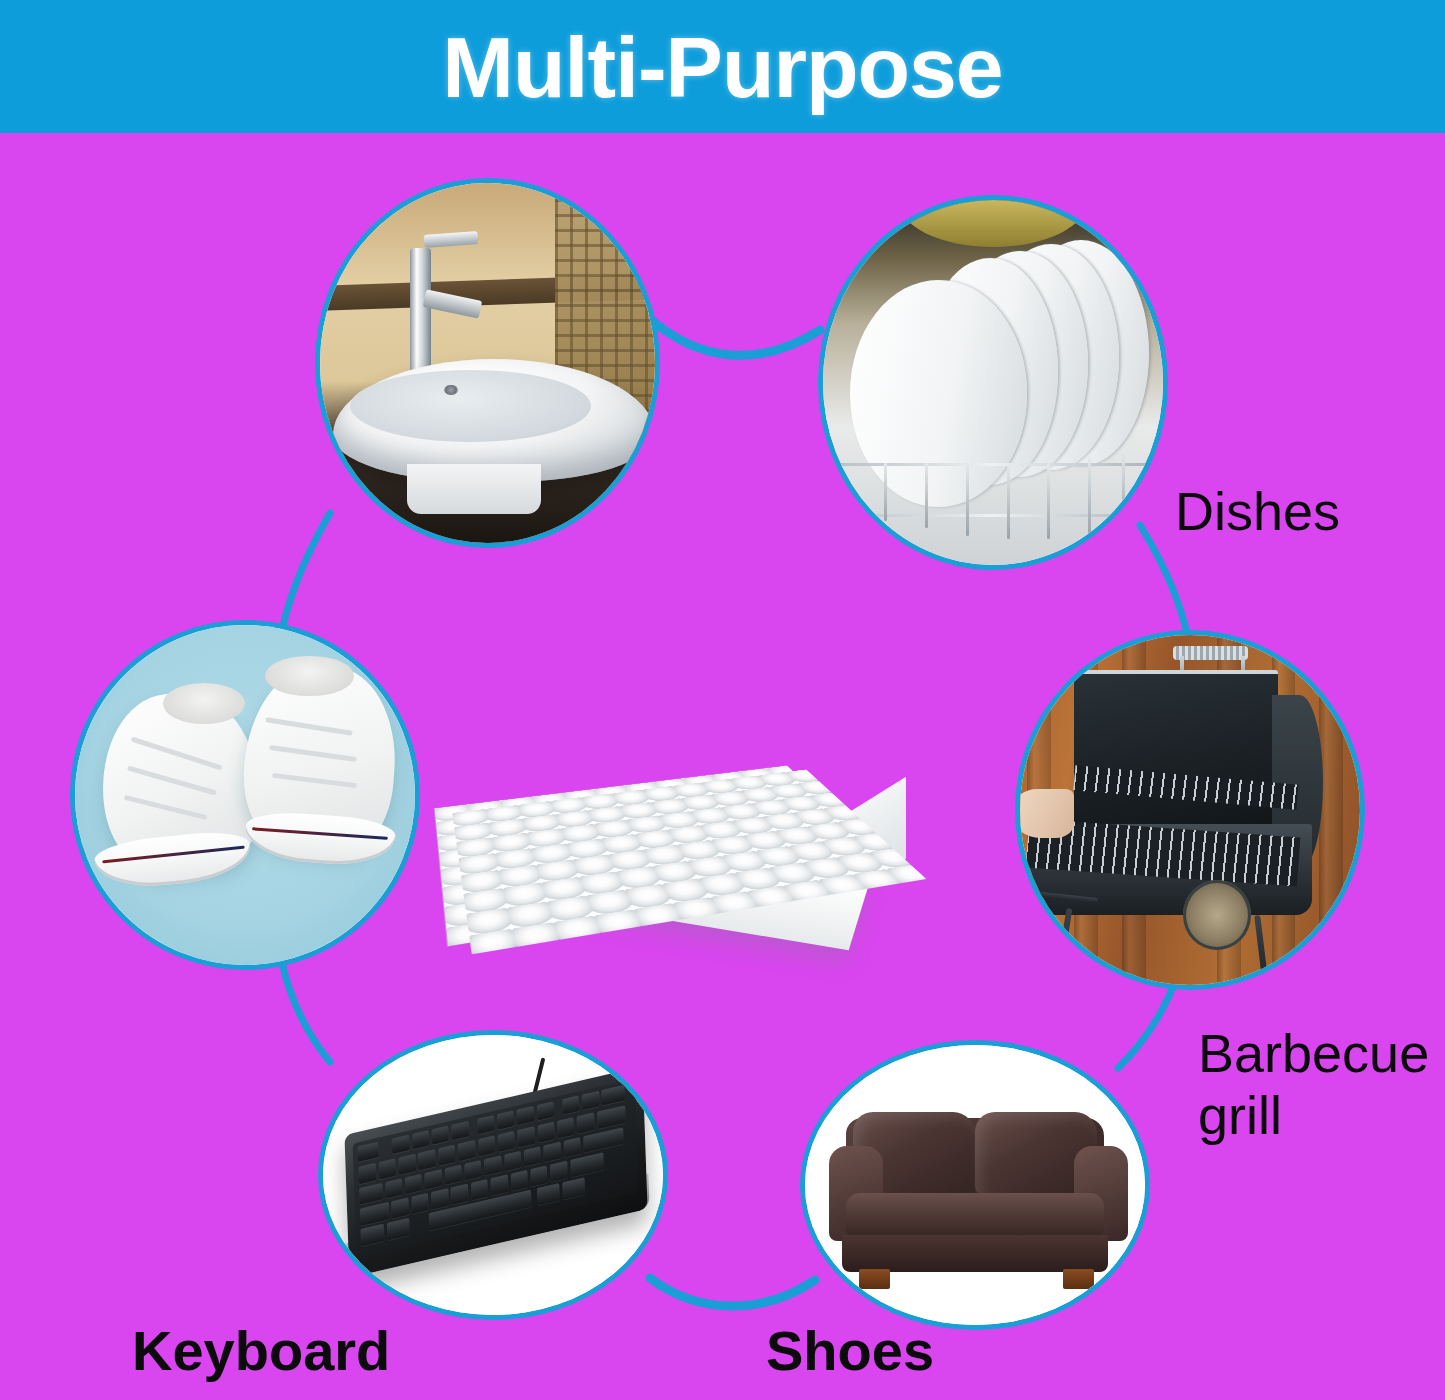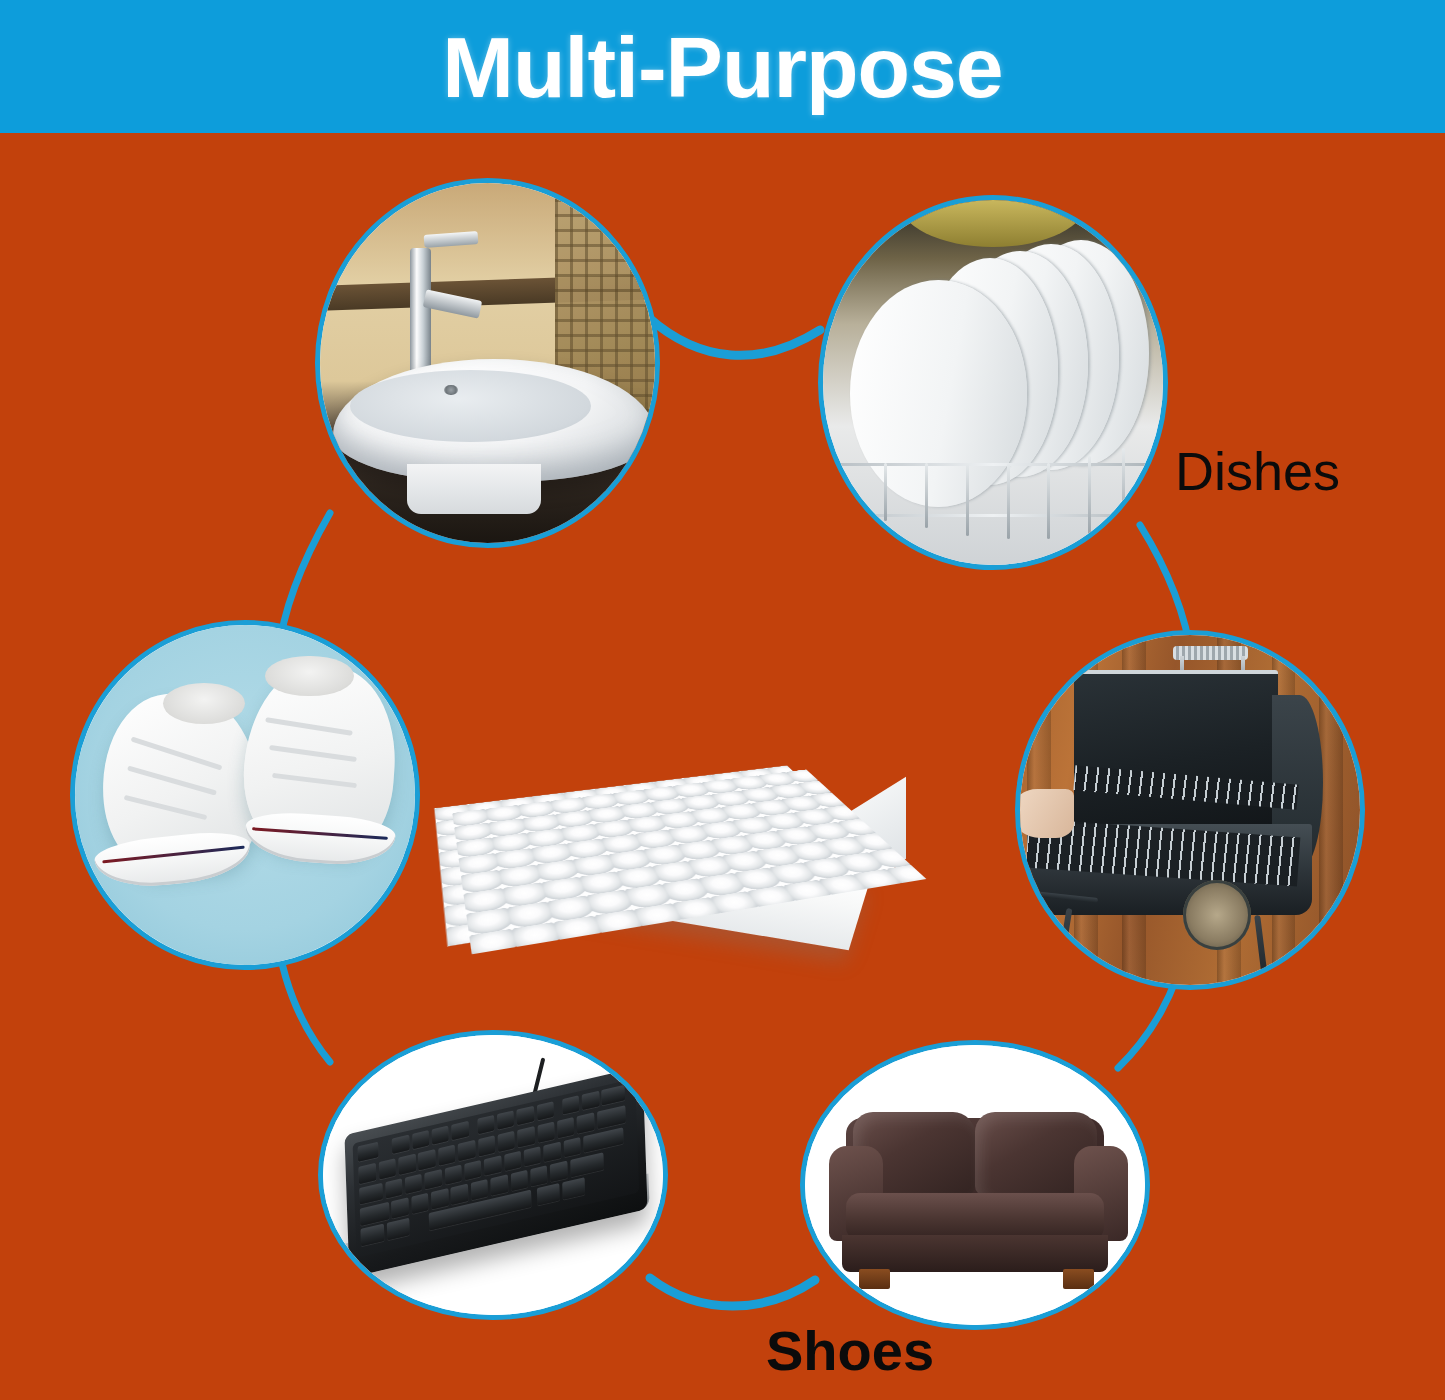--- a/index.html
+++ b/index.html
@@ -7,21 +7,21 @@
     padding: 0;
     background: #ffffff;
   }
   body {
     font-family: "Liberation Sans", sans-serif;
   }
   #stage {
     position: relative;
     width: 1445px;
     height: 1400px;
-    background: #c2410c;
+    background: #d946ef;
     overflow: hidden;
   }
 
   
   #banner {
     position: absolute;
     left: 0; top: 0;
     width: 1445px;
     height: 133px;
     background: #0d9ddb;
@@ -407,21 +407,21 @@
       <div class="rack-rail" style="top:86%;"></div>
       <div class="tine" style="left:18%; top:72%; height:16%;"></div>
       <div class="tine" style="left:30%; top:72%; height:18%;"></div>
       <div class="tine" style="left:42%; top:72%; height:20%;"></div>
       <div class="tine" style="left:54%; top:72%; height:21%;"></div>
       <div class="tine" style="left:66%; top:72%; height:21%;"></div>
       <div class="tine" style="left:78%; top:70%; height:22%;"></div>
       <div class="tine" style="left:88%; top:68%; height:22%;"></div>
     </div>
   </div>
-  <div class="label" style="left:1175px; top:440px;text-align:right;">Dishes</div>
+  <div class="label" style="left:1175px; top:480px;text-align:right;">Dishes</div>
 
   <div class="node" style="left:1015px; top:630px; width:350px; height:360px;">
     <div class="scene sc-grill">
       <div class="plank" style="left:2%;"></div>
       <div class="plank" style="left:16%;"></div>
       <div class="plank" style="left:30%;"></div>
       <div class="plank" style="left:58%;"></div>
       <div class="plank" style="left:74%;"></div>
       <div class="plank" style="left:88%;"></div>
 
@@ -438,20 +438,22 @@
       <div class="grate" style="left:2%; top:55%; width:80%; height:14%; transform:rotate(4deg);"></div>
       <div class="vent"></div>
 
       <div class="hand"></div>
 
       <div class="leg" style="left:12%; top:78%; height:20%; transform:rotate(9deg);"></div>
       <div class="leg" style="left:70%; top:80%; height:18%; transform:rotate(-7deg);"></div>
       <div class="leg" style="left:1%; top:74%; width:22%; height:5px; transform:rotate(6deg);"></div>
     </div>
   </div>
+  <div class="label" style="left:1198px; top:1022px; width:240px;">Barbecue
+grill</div>
 
   <div class="node" style="left:800px; top:1040px; width:350px; height:290px;">
     <div class="scene sc-sofa">
       <div class="back"></div>
       <div class="cush" style="left:14%; width:36%;"></div>
       <div class="cush" style="left:50%; width:36%;"></div>
       <div class="arm" style="left:7%;"></div>
       <div class="arm" style="left:79%;"></div>
       <div class="seat"></div>
       <div class="skirt"></div>
@@ -521,20 +523,21 @@
 
           <div class="key" style="left:2%;  top:76%; width:8%; height:15%;"></div>
           <div class="key" style="left:11%; top:76%; width:8%; height:15%;"></div>
           <div class="key" style="left:26%; top:76%; width:36%; height:15%;"></div>
           <div class="key" style="left:64%; top:76%; width:8%; height:15%;"></div>
           <div class="key" style="left:73%; top:76%; width:8%; height:15%;"></div>
         </div>
       </div>
     </div>
   </div>
+  <div class="label cond" style="left:132px; top:1320px;">Keyboard</div>
 
   <div class="node" style="left:70px; top:620px; width:350px; height:350px;">
     <div class="scene sc-shoe">
 
       <div class="sneaker" style="left:8%; top:20%; width:46%; height:52%; transform:rotate(-6deg);"></div>
       <div class="cuff" style="left:26%; top:17%; width:24%; height:12%;"></div>
       <div class="lace" style="left:16%; top:37%; width:28%; transform:rotate(18deg);"></div>
       <div class="lace" style="left:15%; top:45%; width:27%; transform:rotate(16deg);"></div>
       <div class="lace" style="left:14%; top:53%; width:25%; transform:rotate(14deg);"></div>
       <div class="sole" style="left:6%; top:62%; width:46%; height:14%; transform:rotate(-6deg);"></div>

